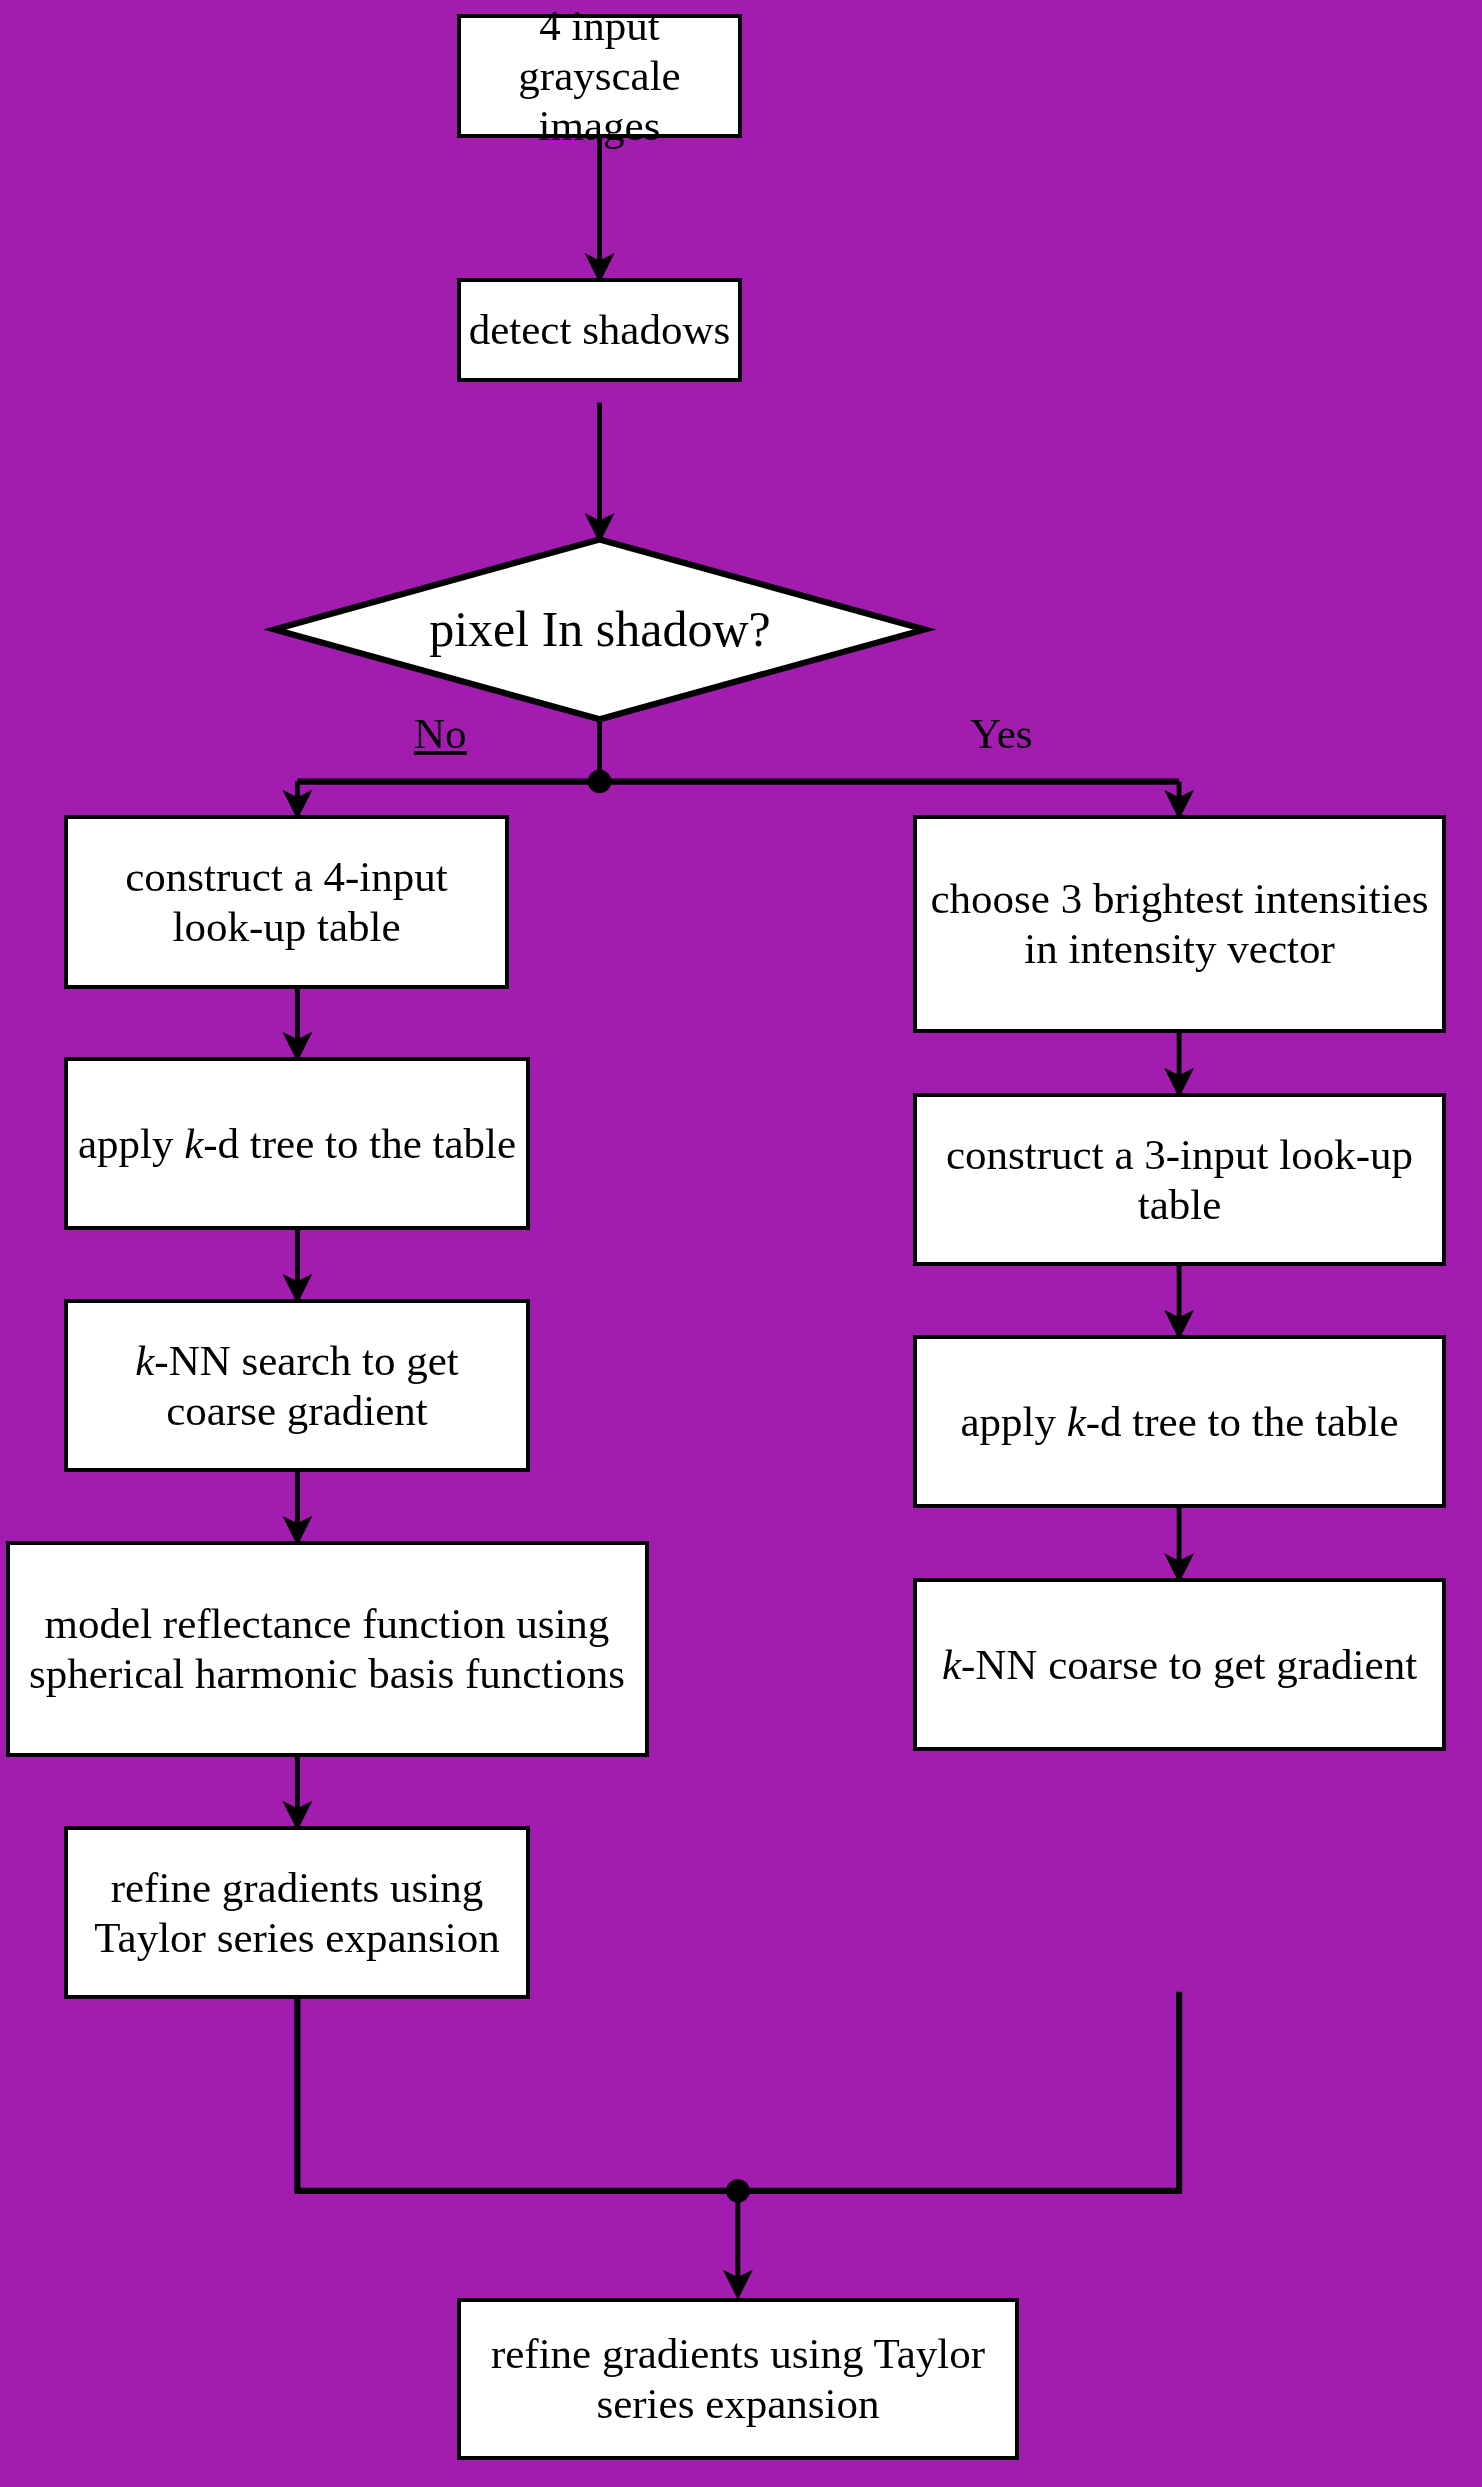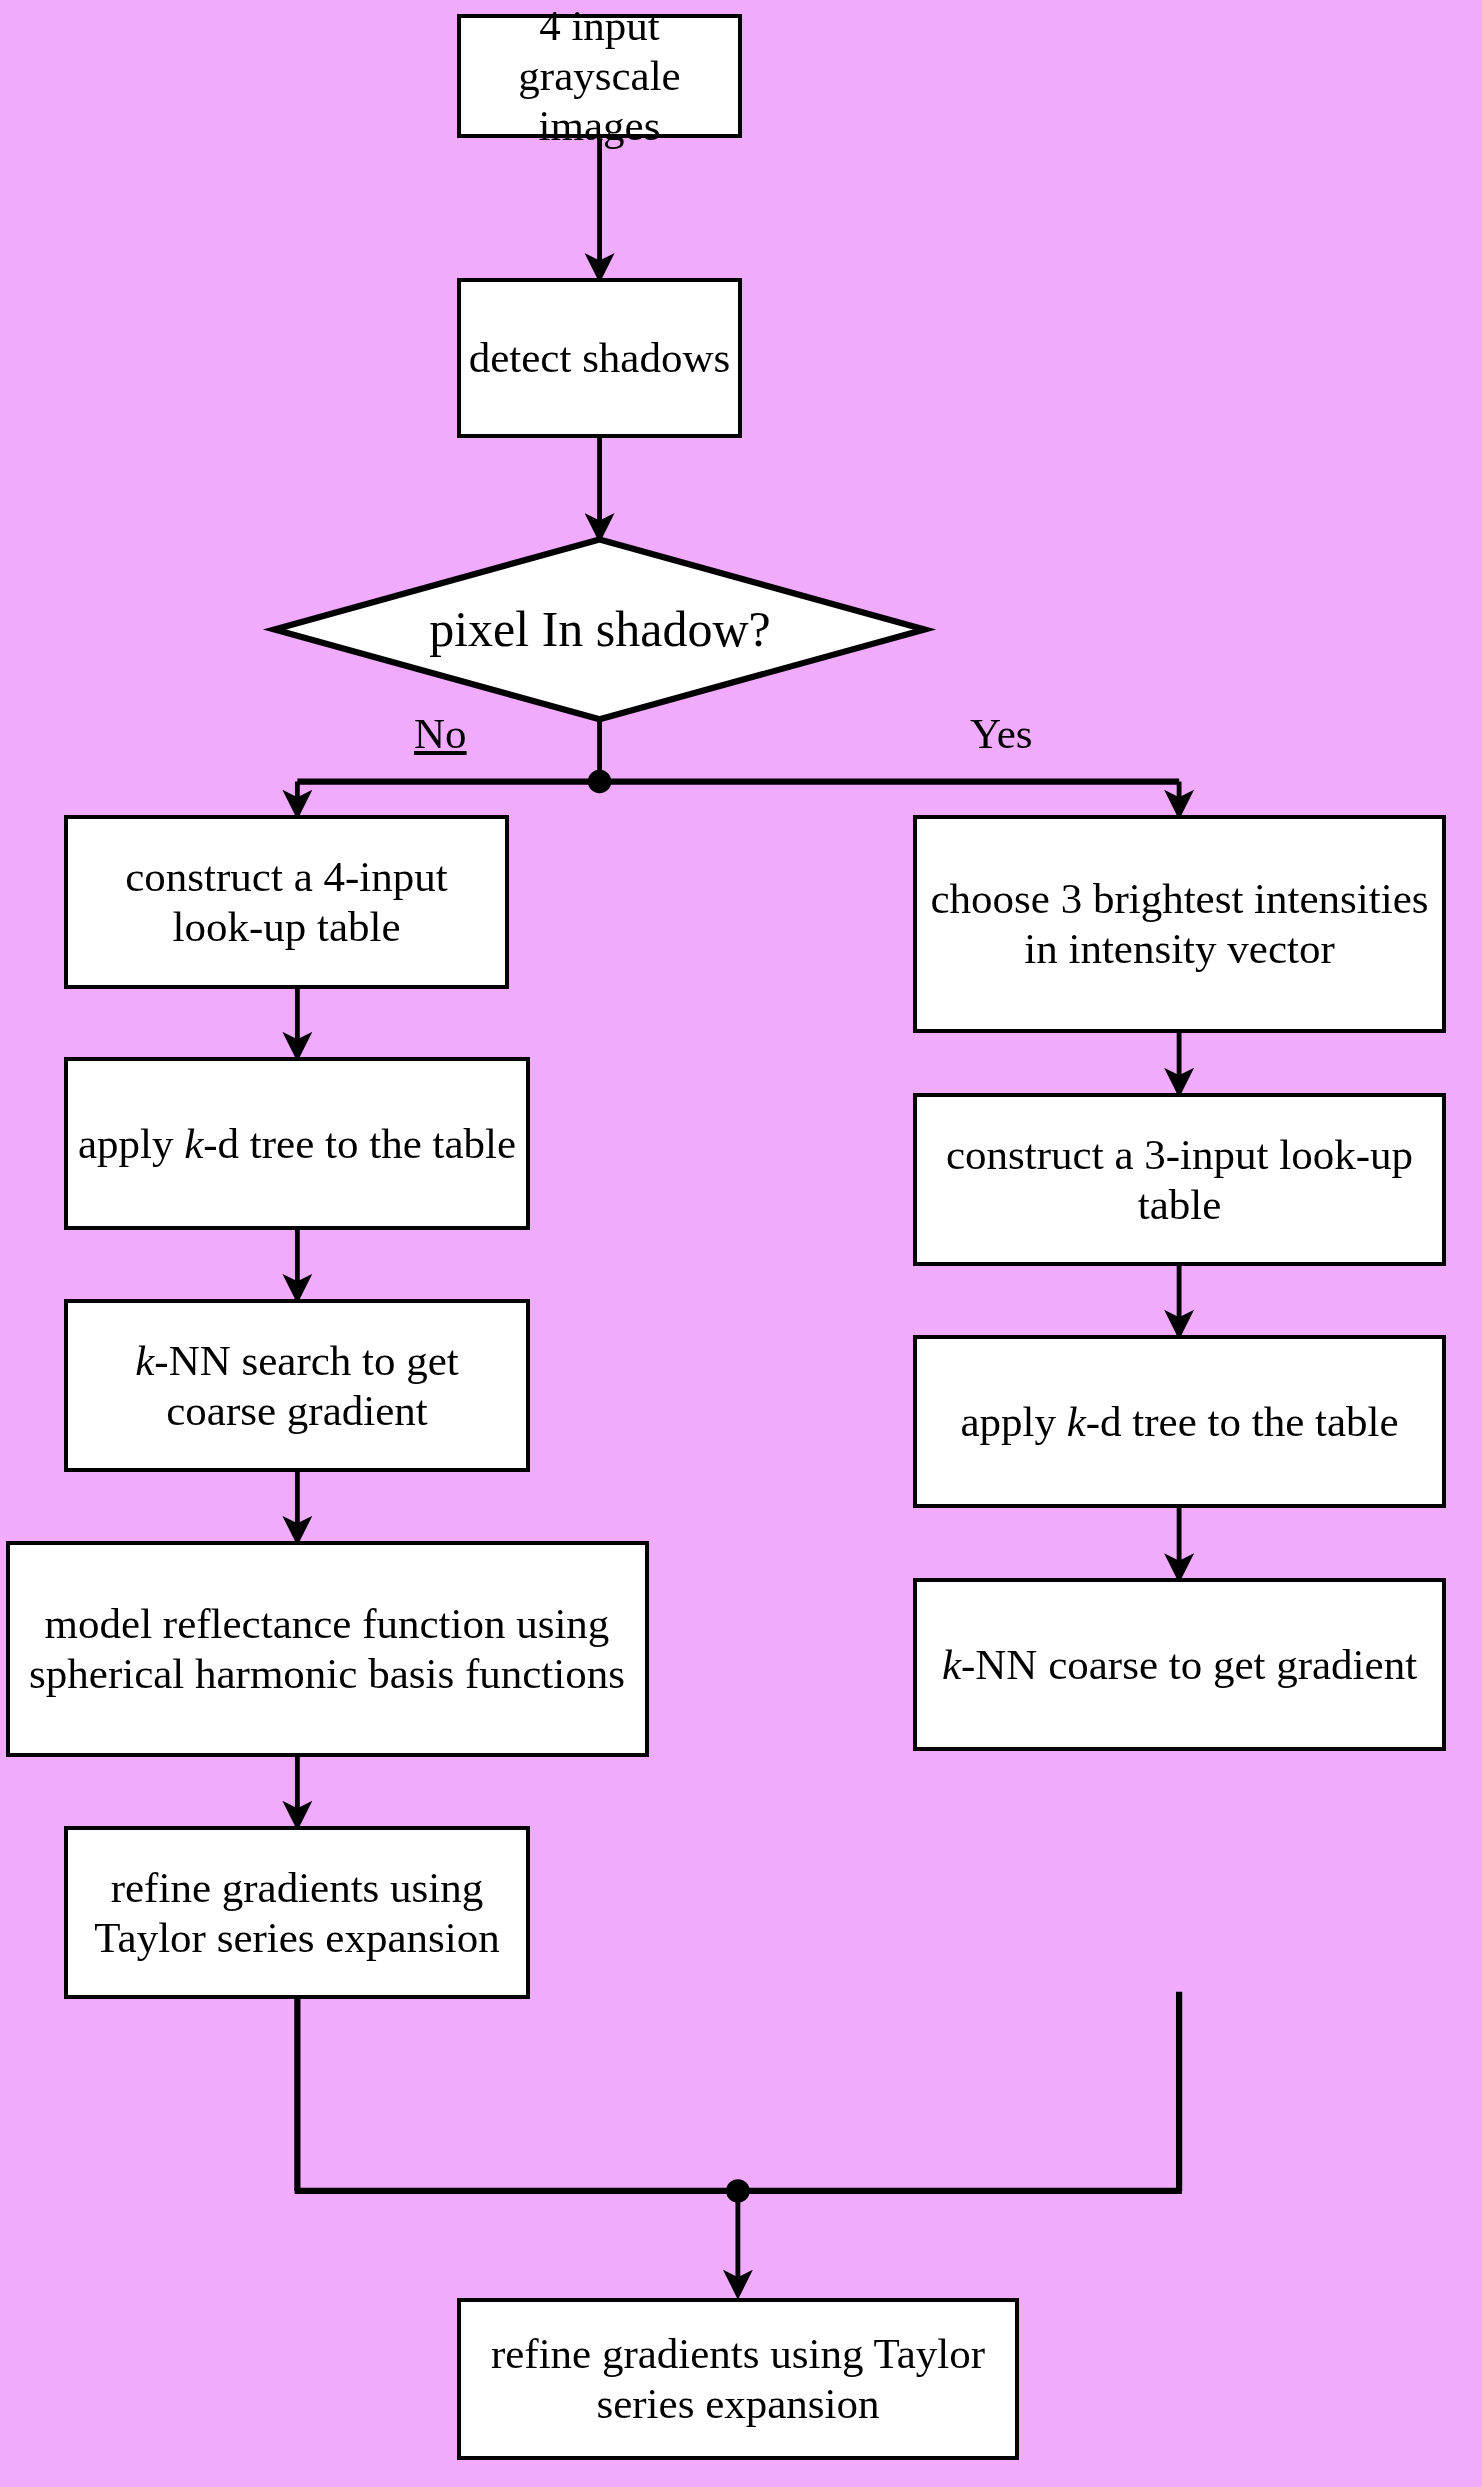--- a/index.html
+++ b/index.html
@@ -9,21 +9,21 @@
     background: #ffffff;
   }
   body {
     font-family: "Liberation Serif", "DejaVu Serif", serif;
     color: #000000;
   }
   #chart-root {
     position: relative;
     width: 1482px;
     height: 2487px;
-    background: #f0abfc;
+    background: #a21caf;
     overflow: hidden;
   }
   #chart-svg {
     position: absolute;
     left: 0;
     top: 0;
     width: 1482px;
     height: 2487px;
     display: block;
   }
@@ -126,21 +126,21 @@
 
     <g stroke="#000000" stroke-width="9" fill="#ffffff">
       <polygon points="867,780 1337,910 867,1040 397,910"></polygon>
     </g>
   </svg>
 
   <div class="node" style="left:457px; top:14px; width:285px; height:124px;">
     <span class="label">4 input grayscale images</span>
   </div>
 
-  <div class="node" style="left:457px; top:278px; width:285px; height:160px;">
+  <div class="node" style="left:457px; top:278px; width:285px; height:104px;">
     <span class="label">detect shadows</span>
   </div>
 
   <div class="decision" style="left:275px; top:539px;">
     <span class="dlabel">pixel In shadow?</span>
   </div>
 
   <span class="edge-label" style="left:414px; top:712px;text-decoration:underline;">No</span>
   <span class="edge-label" style="left:970px; top:712px;">Yes</span>
 

